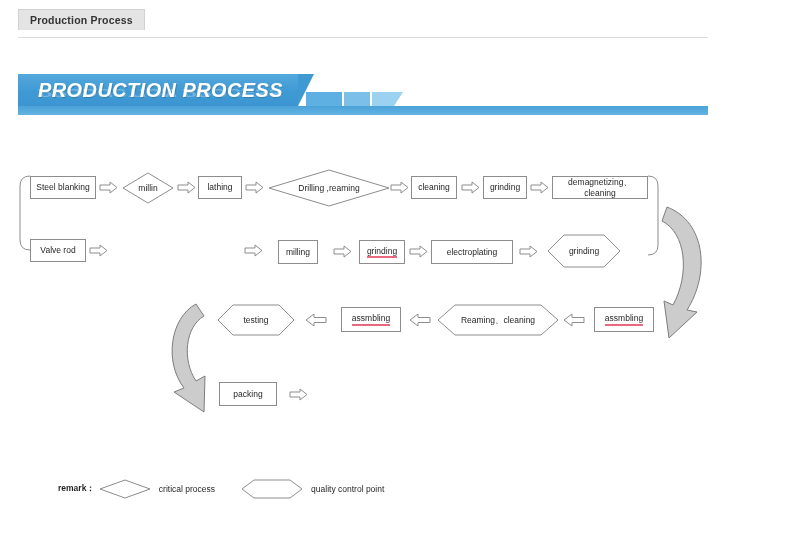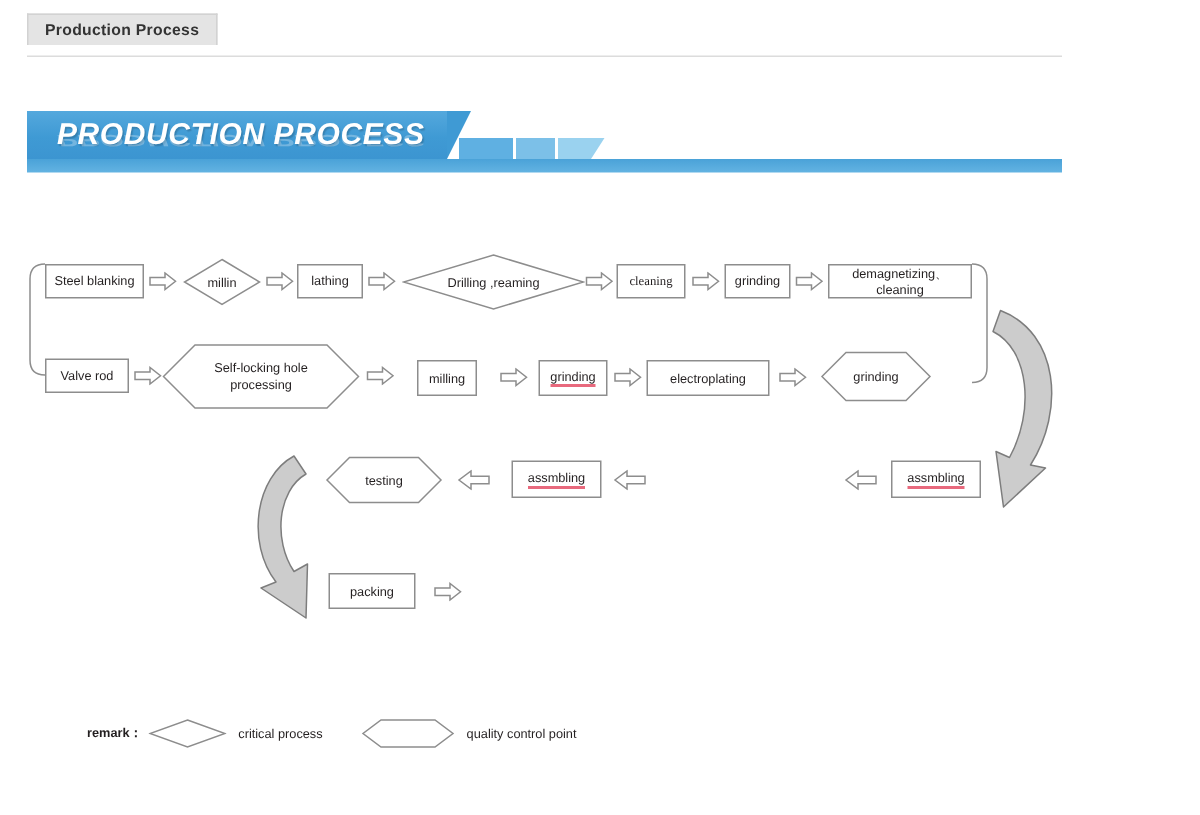--- a/index.html
+++ b/index.html
@@ -249,21 +249,21 @@
     <svg width="122" height="38">
       <polygon points="61,1 121,19 61,37 1,19" fill="#ffffff" stroke="#8d8d8d" stroke-width="1"></polygon>
     </svg>
     <span class="lbl">Drilling ,reaming</span>
   </div>
 
   <svg class="arrow" style="left:390px;top:181px;" width="20" height="13">
     <path d="M 1 4 L 11 4 L 11 1 L 18 6.5 L 11 12 L 11 9 L 1 9 Z" fill="#ffffff" stroke="#8d8d8d" stroke-width="1"></path>
   </svg>
 
-  <div class="node rectnode" style="left:411px;top:176px;width:46px;height:23px;font-family:Liberation Serif, serif;">
+  <div class="node rectnode" style="left:411px;top:176px;width:46px;height:23px;">
     <span class="lbl">cleaning</span>
   </div>
 
   <svg class="arrow" style="left:461px;top:181px;" width="20" height="13">
     <path d="M 1 4 L 11 4 L 11 1 L 18 6.5 L 11 12 L 11 9 L 1 9 Z" fill="#ffffff" stroke="#8d8d8d" stroke-width="1"></path>
   </svg>
 
   <div class="node rectnode" style="left:483px;top:176px;width:44px;height:23px;">
     <span class="lbl">grinding</span>
   </div>
@@ -277,26 +277,20 @@
   </div>
 
   <div class="node rectnode" style="left:30px;top:239px;width:56px;height:23px;">
     <span class="lbl">Valve rod</span>
   </div>
 
   <svg class="arrow" style="left:89px;top:244px;" width="20" height="13">
     <path d="M 1 4 L 11 4 L 11 1 L 18 6.5 L 11 12 L 11 9 L 1 9 Z" fill="#ffffff" stroke="#8d8d8d" stroke-width="1"></path>
   </svg>
 
-  <div class="node polynode" style="left:108px;top:229px;width:132px;height:44px;">
-    <svg width="132" height="44">
-      <polygon points="22,1 110,1 131,22 110,43 22,43 1,22" fill="#ffffff" stroke="#8d8d8d" stroke-width="1"></polygon>
-    </svg>
-    <span class="lbl" style="width:90px;">Self-locking  hole processing</span>
-  </div>
 
   <svg class="arrow" style="left:244px;top:244px;" width="20" height="13">
     <path d="M 1 4 L 11 4 L 11 1 L 18 6.5 L 11 12 L 11 9 L 1 9 Z" fill="#ffffff" stroke="#8d8d8d" stroke-width="1"></path>
   </svg>
 
   <div class="node rectnode" style="left:278px;top:240px;width:40px;height:24px;">
     <span class="lbl">milling</span>
   </div>
 
   <svg class="arrow" style="left:333px;top:245px;" width="20" height="13">
@@ -338,20 +332,26 @@
   </svg>
 
   <div class="node rectnode" style="left:341px;top:307px;width:60px;height:25px;">
     <span class="lbl spellred">assmbling</span>
   </div>
 
   <svg class="arrow" style="left:409px;top:313px;" width="22" height="14">
     <path d="M 21 4.5 L 9 4.5 L 9 1 L 1 7 L 9 13 L 9 9.5 L 21 9.5 Z" fill="#ffffff" stroke="#8d8d8d" stroke-width="1"></path>
   </svg>
 
+  <div class="node polynode" style="left:437px;top:304px;width:122px;height:32px;">
+    <svg width="122" height="32">
+      <polygon points="18,1 104,1 121,16 104,31 18,31 1,16" fill="#ffffff" stroke="#8d8d8d" stroke-width="1"></polygon>
+    </svg>
+    <span class="lbl">Reaming、cleaning</span>
+  </div>
 
   <svg class="arrow" style="left:563px;top:313px;" width="22" height="14">
     <path d="M 21 4.5 L 9 4.5 L 9 1 L 1 7 L 9 13 L 9 9.5 L 21 9.5 Z" fill="#ffffff" stroke="#8d8d8d" stroke-width="1"></path>
   </svg>
 
   <div class="node rectnode" style="left:594px;top:307px;width:60px;height:25px;">
     <span class="lbl spellred">assmbling</span>
   </div>
 
   <div class="node rectnode" style="left:219px;top:382px;width:58px;height:24px;">

